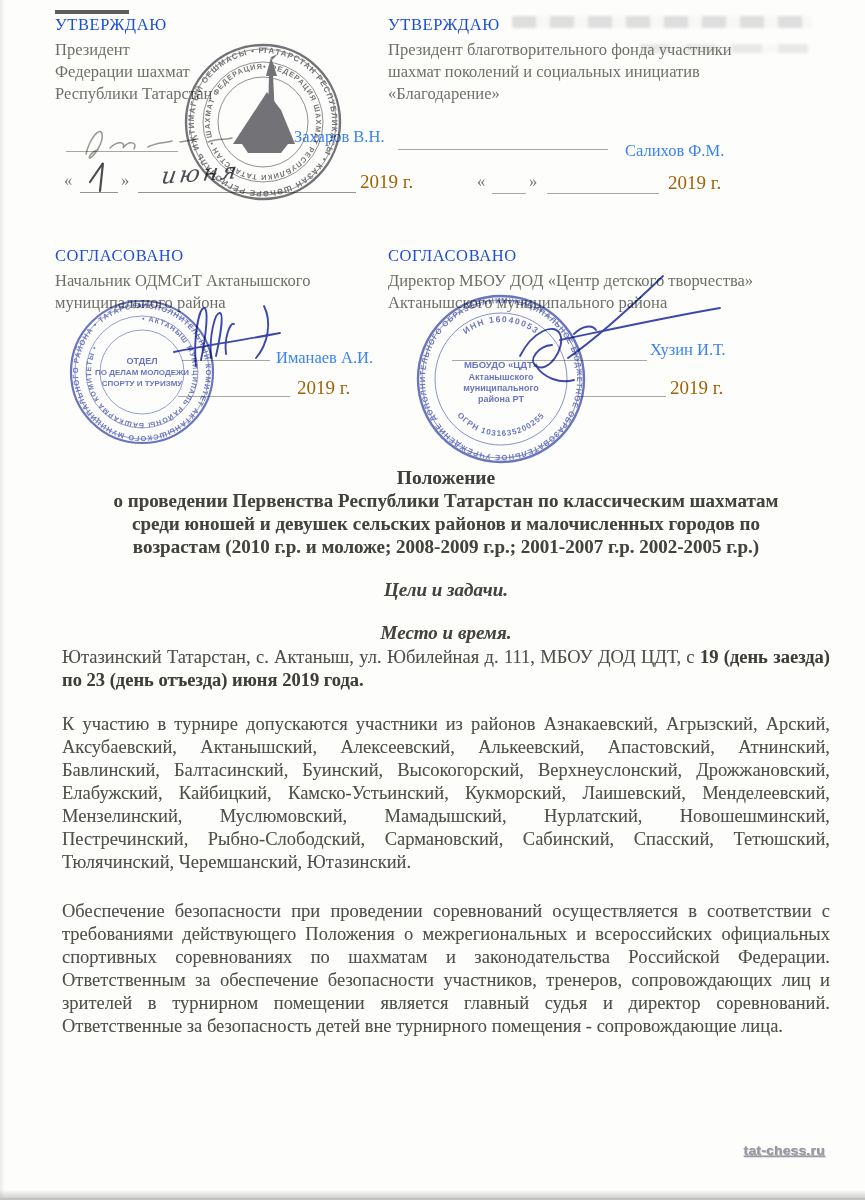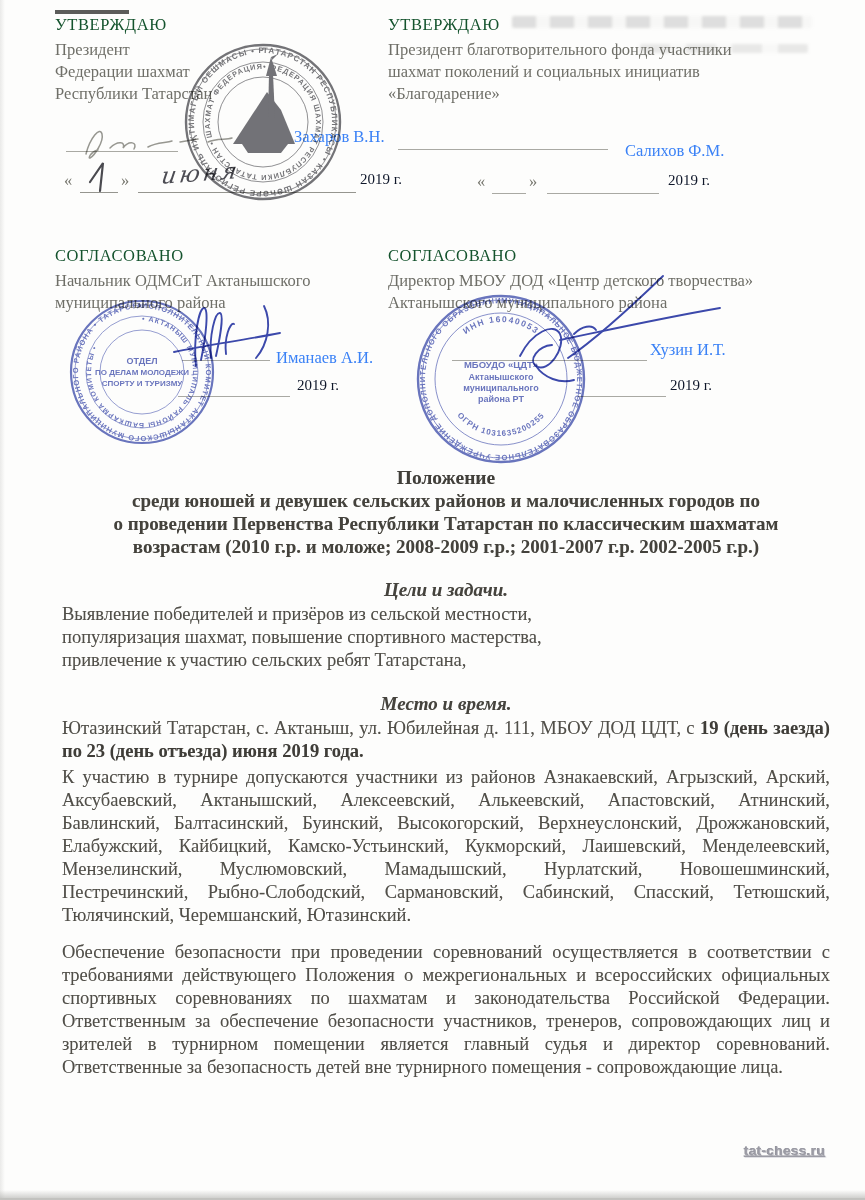--- a/index.html
+++ b/index.html
@@ -19,45 +19,45 @@
   .ghost-2{left:640px;top:44px;width:168px;height:9px;
     background:repeating-linear-gradient(90deg,rgba(160,160,160,.22) 0 30px,rgba(160,160,160,.05) 30px 46px);
     filter:blur(1.8px);border-radius:2px;}
   .bottom-edge{left:0;right:0;bottom:0;height:10px;
     background:linear-gradient(to bottom,rgba(255,255,255,0),rgba(178,178,175,.6));
     border-bottom:2px solid #c2c2bf;}
   .left-edge{left:0;top:0;bottom:0;width:5px;
     background:linear-gradient(to right,rgba(190,190,188,.30),rgba(190,190,188,0));}
   
   .blk{position:absolute;font-size:16.5px;line-height:22px;}
-  .blk .hdr{color:#14532d;letter-spacing:.6px;margin-bottom:3px;}
+  .blk .hdr{color:#1d4ed8;letter-spacing:.6px;margin-bottom:3px;}
   .blk .ln{color:#6f6f68;}
   .nm{position:absolute;font-size:16.5px;color:#3b82f6;white-space:nowrap;}
-  .yr{position:absolute;font-size:15px;color:#0f172a;white-space:nowrap;}
+  .yr{position:absolute;font-size:19px;color:#a16207;white-space:nowrap;}
   .q{position:absolute;font-size:16.5px;color:#77776f;}
   .uline{position:absolute;height:1.4px;background:#9a9a93;opacity:.85;}
   .uline.dark{background:#82827b;}
   .hand-month{position:absolute;font-family:"DejaVu Serif",serif;font-style:italic;
     font-size:23px;color:#4c4c53;letter-spacing:3px;transform:skewX(-12deg) rotate(-4deg);}
   
   .stamp{position:absolute;mix-blend-mode:multiply;}
   .sig{position:absolute;mix-blend-mode:multiply;}
   .ring-text{font-family:"Liberation Sans",sans-serif;font-weight:700;}
   .stamp-center{font-family:"Liberation Sans",sans-serif;font-weight:700;}
   
   .doc{position:absolute;left:47px;top:466px;width:798px;
     font-size:18.5px;line-height:23px;color:#514f49;
     text-shadow:0 0 .5px rgba(90,90,85,.30);}
   .t1{text-align:center;font-weight:700;font-size:19.5px;color:#413f3a;}
   .t2{width:744px;margin:0 auto;text-align:center;font-weight:700;font-size:19px;color:#44423c;}
   .sh{text-align:center;font-weight:700;font-style:italic;font-size:19px;color:#45433d;margin-top:20px;}
   .goals{margin-top:2px;padding:0 15px;}
   .para{margin:2px 0 0;padding:0 15px;text-align:justify;}
-  .para.m3{margin-top:3px;}
-  .para.m21{margin-top:14px;}
+  .para.m3{margin-top:21px;}
+  .para.m21{margin-top:26px;}
   .bold{font-weight:700;color:#3f3d38;}
   .watermark{position:absolute;left:744px;top:1143px;
     font-family:"Liberation Sans",sans-serif;font-weight:700;font-size:13.5px;
     color:#9b9ba4;letter-spacing:.4px;
     text-shadow:.6px .6px 0 #cdcdd3,-.5px -.5px 0 #888891;text-decoration:underline;}
 </style>
 </head>
 <body>
 
 <div class="page">
@@ -223,30 +223,25 @@
       <path d="M215,8 C186,36 152,68 120,90"></path>
       <path d="M72,88 C84,64 106,54 112,66 C118,80 100,106 88,98 C80,92 90,78 104,77"></path>
       <path d="M112,72 C160,62 214,50 272,40"></path>
       <path d="M126,66 C134,58 144,56 148,62"></path>
       <path d="M88,98 C96,110 112,116 126,112"></path>
     </g>
   </svg>
 
   <main class="doc">
     <div class="t1">Положение</div>
+    <div class="t2">о  проведении Первенства Республики Татарстан по классическим шахматам</div>
     <div class="t2">среди юношей и девушек сельских районов и малочисленных городов по</div>
-    <div class="t2">о  проведении Первенства Республики Татарстан по классическим шахматам</div>
     <div class="t2">возрастам (2010 г.р. и моложе; 2008-2009 г.р.; 2001-2007 г.р. 2002-2005 г.р.)</div>
 
     <div class="sh">Цели и задачи.</div>
-    <div class="goals">
-      <div>Выявление победителей и призёров из сельской местности,</div>
-      <div>популяризация шахмат, повышение спортивного мастерства,</div>
-      <div>привлечение к участию  сельских ребят Татарстана,</div>
-    </div>
 
     <div class="sh">Место и время.</div>
     <p class="para"><span>Ютазинский Татарстан, с. Актаныш, ул. Юбилейная д. 111, МБОУ ДОД ЦДТ, с  </span><span class="bold">19 (день заезда) по 23 (день отъезда) июня  2019 года.</span></p>
 
     <p class="para m3">К участию в турнире допускаются участники из районов  Азнакаевский, Агрызский, Арский, Аксубаевский, Актанышский, Алексеевский, Алькеевский, Апастовский, Атнинский, Бавлинский, Балтасинский, Буинский, Высокогорский, Верхнеуслонский, Дрожжановский, Елабужский, Кайбицкий, Камско-Устьинский, Кукморский, Лаишевский, Менделеевский, Мензелинский, Муслюмовский, Мамадышский, Нурлатский, Новошешминский, Пестречинский, Рыбно-Слободский, Сармановский, Сабинский, Спасский, Тетюшский, Тюлячинский, Черемшанский, Ютазинский.</p>
 
     <p class="para m21">Обеспечение безопасности при проведении соревнований осуществляется в соответствии с требованиями действующего Положения о межрегиональных и всероссийских официальных спортивных соревнованиях по шахматам и законодательства Российской Федерации. Ответственным за обеспечение безопасности участников, тренеров, сопровождающих лиц и зрителей в турнирном помещении является главный судья и директор соревнований. Ответственные за безопасность детей вне турнирного помещения - сопровождающие лица.</p>
   </main>
 
   <div class="watermark">tat-chess.ru</div>

